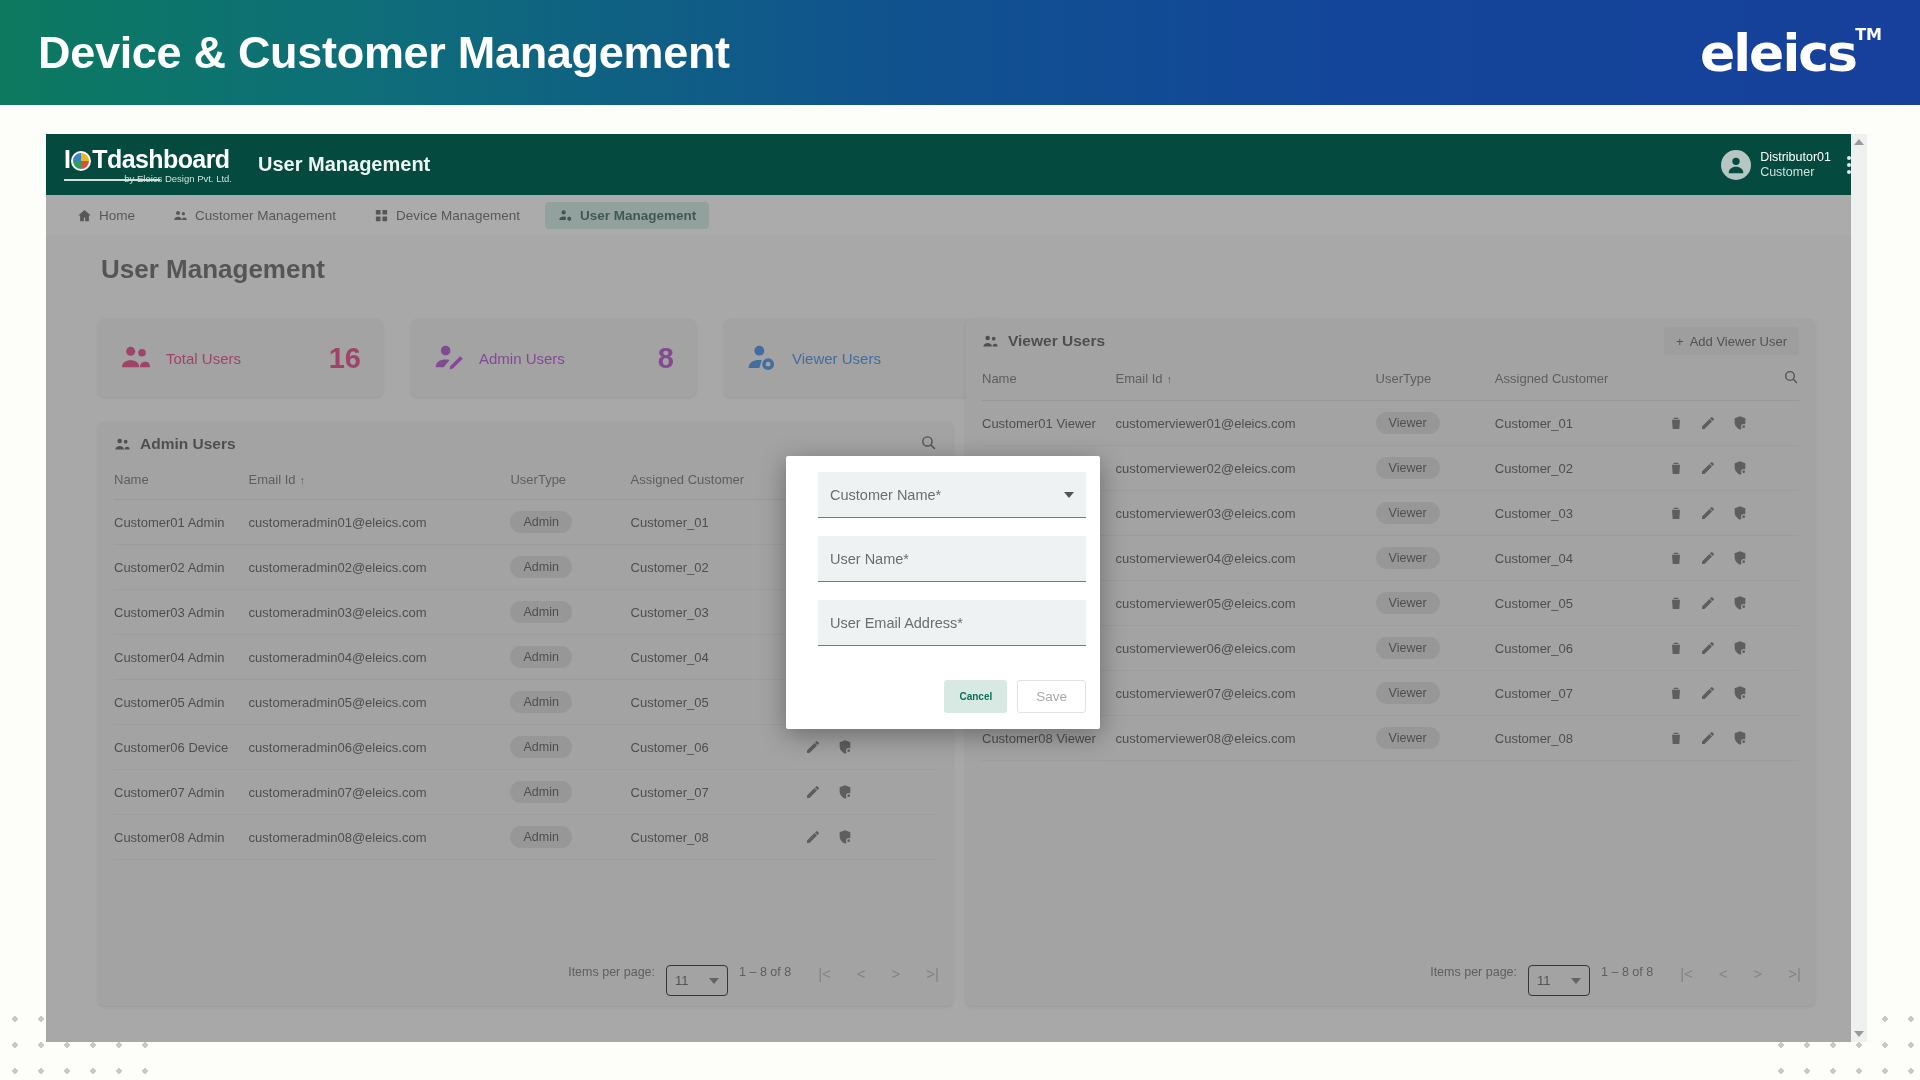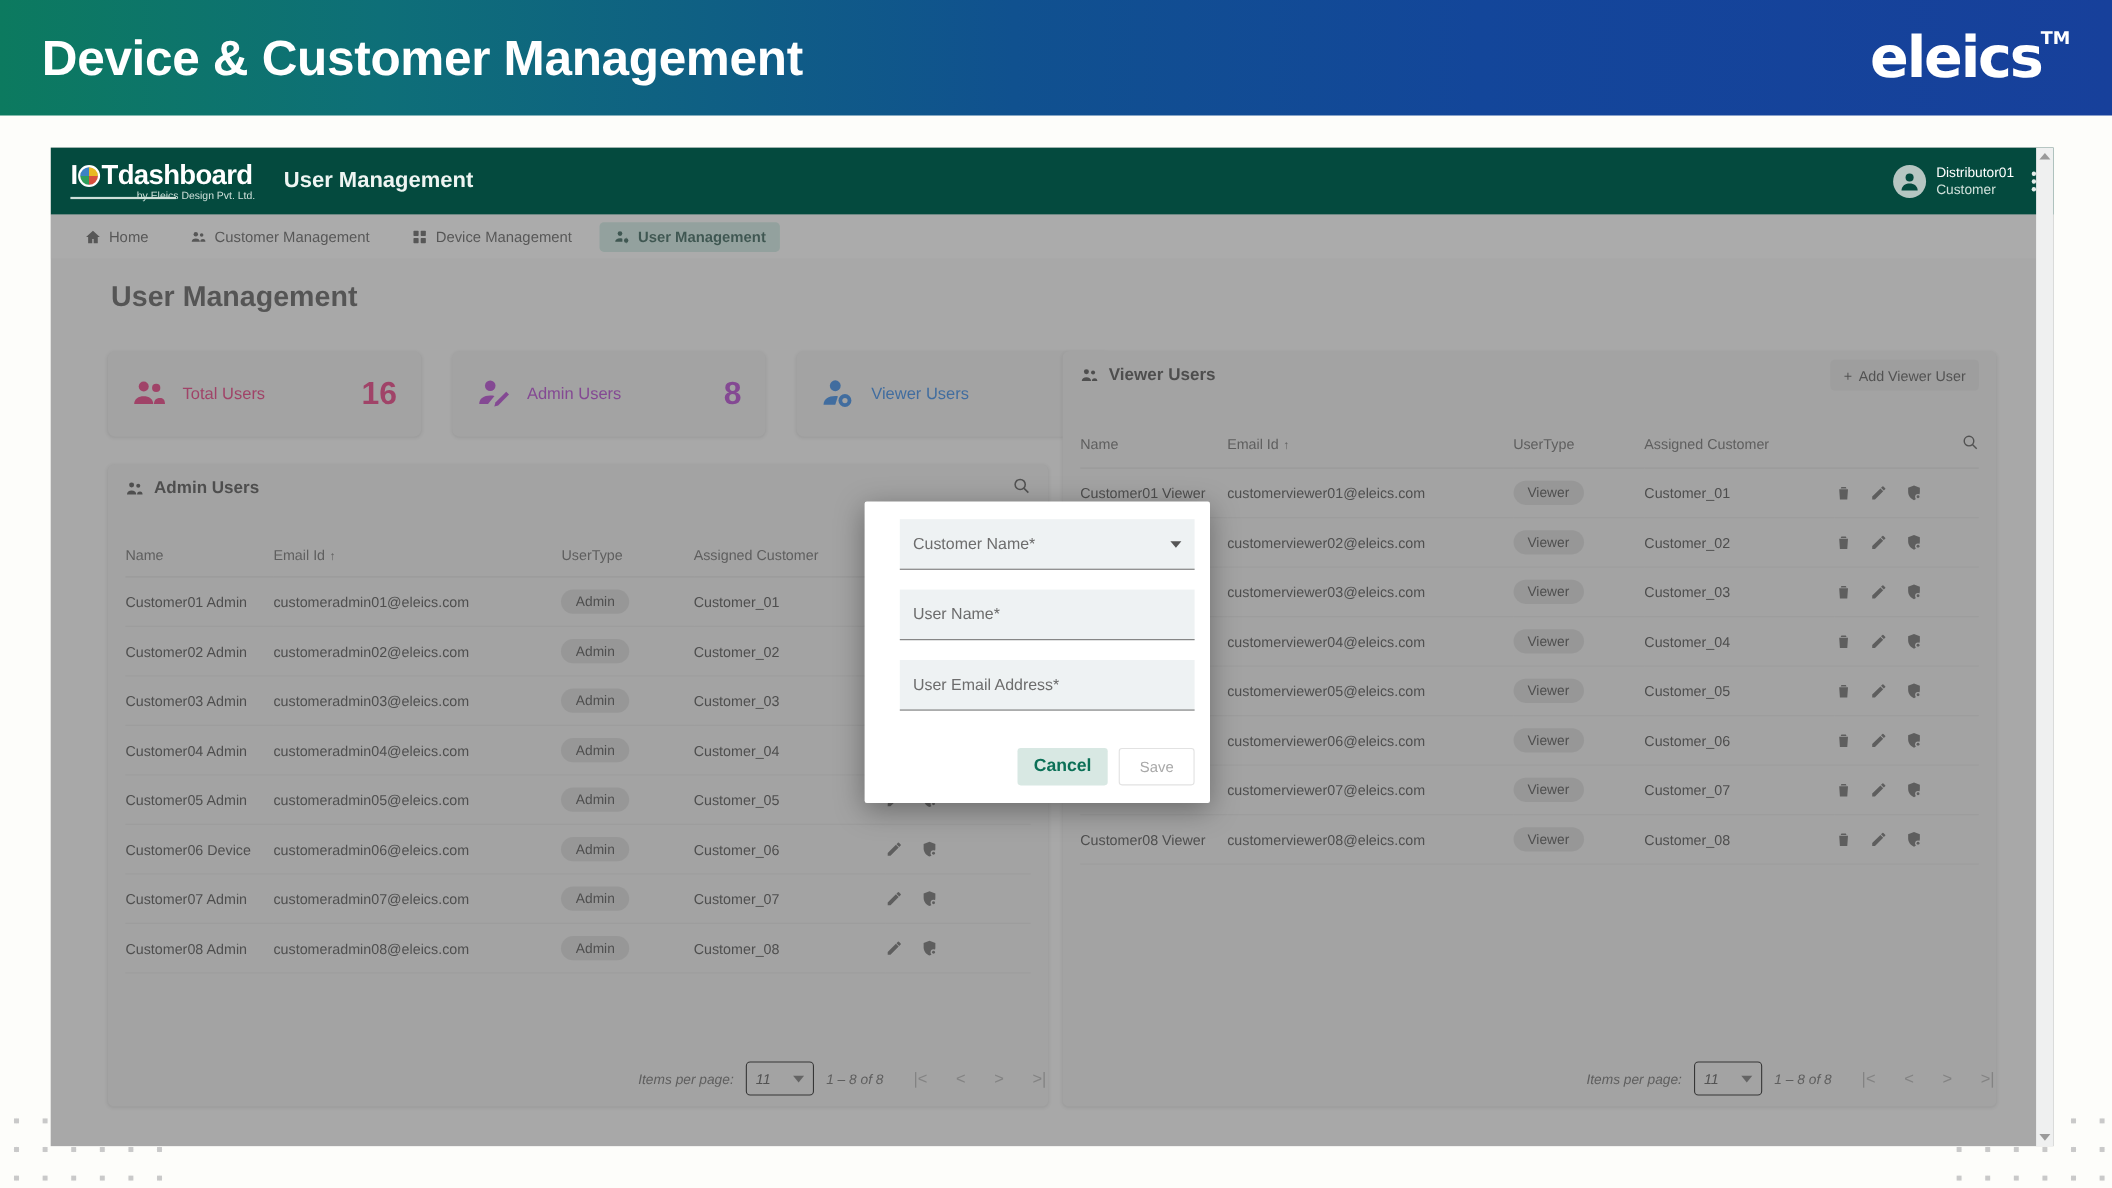--- a/index.html
+++ b/index.html
@@ -121,21 +121,21 @@
   .panel-head svg.people { width: 17px; height: 17px; fill: #2f2f2f; margin-right: 9px; }
   .panel-title { font-size: 15.5px; font-weight: bold; color: #2d2d2d; }
   .add-btn {
     margin-left: auto; display: flex; align-items: center; gap: 6px;
     height: 28px; padding: 0 12px; border-radius: 4px; background: #bdbdbd;
     font-size: 13px; color: #333; cursor: pointer; border: none;
   }
   .search-icon-wrap { margin-left: auto; cursor: pointer; }
   .search-icon-wrap svg { width: 17px; height: 17px; stroke: #333; fill: none; stroke-width: 2; }
 
-  table { width: 100%; border-collapse: collapse; margin-top: 25px; }
+  table { width: 100%; border-collapse: collapse; }
   thead th {
     text-align: left; font-size: 13px; font-weight: normal; color: #4a4a4a;
     padding: 6px 0 12px 0; border-bottom: 1px solid #b5b5b5;
   }
   tbody td {
     font-size: 13px; color: #2c2c2c; padding: 11px 0; border-bottom: 1px solid #bcbcbc;
     vertical-align: middle;
   }
   .sort-arrow { font-size: 11px; margin-left: 4px; color: #4a4a4a; }
   .chip {
@@ -147,22 +147,22 @@
 
   .tbl-wrap { padding: 0 16px; }
   .c-name { width: 112px; }
   .c-email { width: 218px; }
   .c-type { width: 100px; }
   .c-cust { width: 145px; }
   .c-act { width: 110px; }
 
   
   .paginator {
-    position: absolute; bottom: 10px; right: 2px; display: flex; align-items: center;
-    font-size: 12.5px; color: #4a4a4a; gap: 11px; font-style: italic;
+    position: absolute; bottom: 10px; right: 14px; display: flex; align-items: flex-start;
+    font-size: 12.5px; color: #4a4a4a; gap: 11px;
   }
   .ipp-select {
     display: flex; align-items: center; justify-content: space-between;
     width: 62px; height: 31px; border: 1px solid #000000; border-radius: 4px;
     padding: 0 8px; font-size: 13px; color: #333; cursor: pointer; background: transparent;
   }
   .caret { width: 0; height: 0; border-left: 5px solid transparent; border-right: 5px solid transparent; border-top: 6px solid #555; }
   .pg-arrows { display: flex; gap: 26px; margin-left: 16px; color: #8d8d8d; font-size: 15px; }
   .pg-arrows span { cursor: pointer; }
 
@@ -181,21 +181,21 @@
   .field { margin-bottom: 18px; position: relative; }
   .field-inner {
     background: #eef2f3; height: 46px; border-bottom: 1px solid #7b7b7b;
     display: flex; align-items: center; padding: 0 12px;
   }
   .field-ph { font-size: 14.5px; color: #6d6d6d; }
   .field-caret { margin-left: auto; width: 0; height: 0;
     border-left: 5px solid transparent; border-right: 5px solid transparent; border-top: 6px solid #555; }
   .modal-foot { display: flex; justify-content: flex-end; gap: 10px; padding: 10px 14px 16px 14px; }
   .btn-cancel {
-    background: #d8e8e3; color: #0b7057; font-weight: bold; font-size: 16px;
+    background: #d8e8e3; color: #0b7057; font-weight: bold; font-size: 10px;
     border: none; border-radius: 3px; padding: 8px 15px; cursor: pointer;
   }
   .btn-save {
     background: #ffffff; color: #a9a9a9; font-size: 13.5px; border: 1px solid #e2e2e2;
     border-radius: 3px; padding: 8px 18px; cursor: default;
   }
 
   
   .scrollbar {
     position: absolute; right: 0; top: 0; width: 16px; height: 908px;

